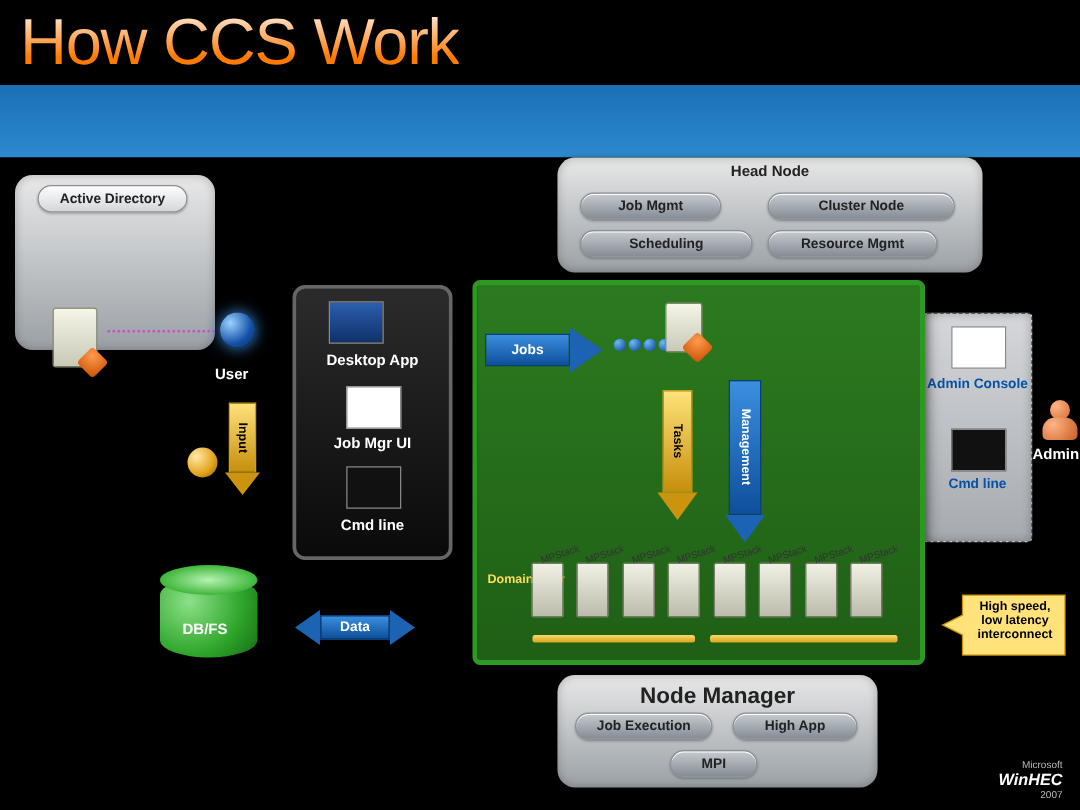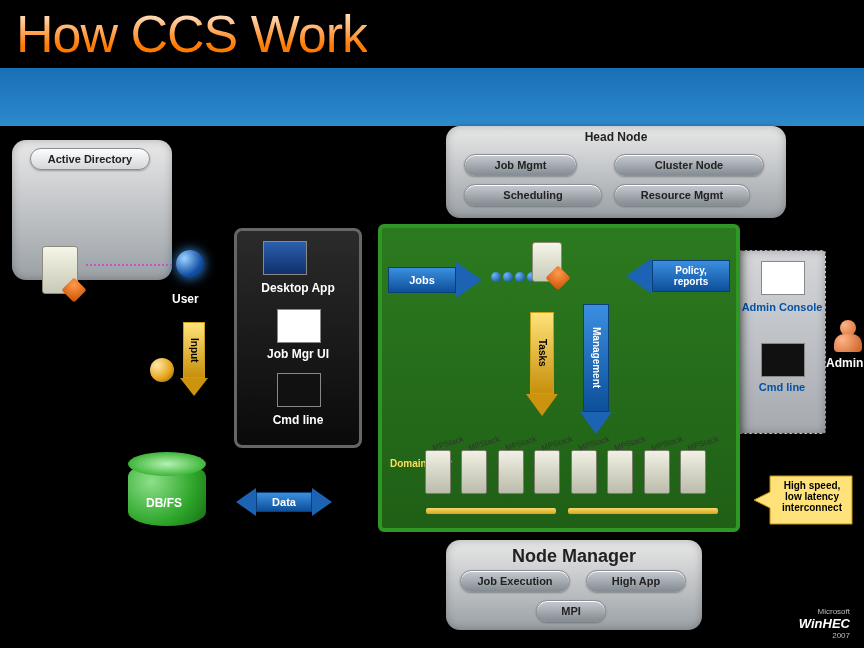--- a/index.html
+++ b/index.html
@@ -189,21 +189,21 @@
 
 <div id="right-gray-panel" class="panel">
   <div class="thumb" style="left:22px; top:10px;"></div>
   <div class="lbl-blue" style="left:0;right:0;top:50px; white-space:pre;">Admin Console</div>
   <div class="thumb dark" style="left:22px; top:92px;"></div>
   <div class="lbl-blue" style="left:0;right:0;top:130px;">Cmd line</div>
 </div>
 <div class="admin-person" style="left:832px; top:320px;"></div>
 <div class="lbl-white" style="left:826px; top:356px;">Admin</div>
 
-<div class="screen" style="left:234px; top:228px; width:128px; height:220px;">
+<div class="screen" style="left:234px; top:228px; width:128px; height:220px;border-radius:10px;">
   <div class="thumb" style="left:26px; top:10px; background:linear-gradient(#2b5fae,#10306a);"></div>
   <div class="lbl-white" style="left:0;right:0;top:50px;">Desktop App</div>
   <div class="thumb" style="left:40px; top:78px;"></div>
   <div class="lbl-white" style="left:0;right:0;top:116px;">Job Mgr UI</div>
   <div class="thumb dark" style="left:40px; top:142px;"></div>
   <div class="lbl-white" style="left:0;right:0;top:182px;">Cmd line</div>
 </div>
 
 <div class="gold-orb" style="left:150px; top:358px;"></div>
 <div class="arrow" style="left:180px; top:322px; flex-direction:column;">
@@ -230,27 +230,20 @@
     <div class="arrow-body" style="width:68px;height:26px;display:flex;align-items:center;justify-content:center;">
       <span style="color:#fff;font-size:11px;font-weight:700;">Jobs</span>
     </div>
     <div class="arrow-head-r"></div>
   </div>
   <span style="position:absolute;left:108px;top:40px;">
     <span class="dot"></span><span class="dot"></span><span class="dot"></span><span class="dot"></span>
   </span>
   <div class="server-icon" style="left:150px; top:14px; width:30px;height:40px;"></div>
 
-  <div class="arrow" style="right:6px; top:30px; flex-direction:row-reverse;">
-    <div class="arrow-body" style="width:78px;height:32px;display:flex;align-items:center;justify-content:center;white-space:pre;text-align:center;">
-      <span style="color:#fff;font-size:10px;font-weight:700;">Policy,
-reports</span>
-    </div>
-    <div class="arrow-head-l" style="border-top-width:18px;border-bottom-width:18px;border-right-width:26px;"></div>
-  </div>
 
   <div class="arrow" style="left:144px; top:84px; flex-direction:column;">
     <div class="arrow-body" style="width:24px;height:82px; background:linear-gradient(#ffe27a,#c78f0c); border-color:#caa017; display:flex;align-items:center;justify-content:center;">
       <span class="vtext" style="color:#000;font-size:10px;">Tasks</span>
     </div>
     <div style="width:0;height:0;border-left:16px solid transparent;border-right:16px solid transparent;border-top:22px solid #cc940e;"></div>
   </div>
 
   <div class="arrow" style="left:198px; top:76px; flex-direction:column;">
     <div class="arrow-body" style="width:26px;height:108px; display:flex;align-items:center;justify-content:center;">

